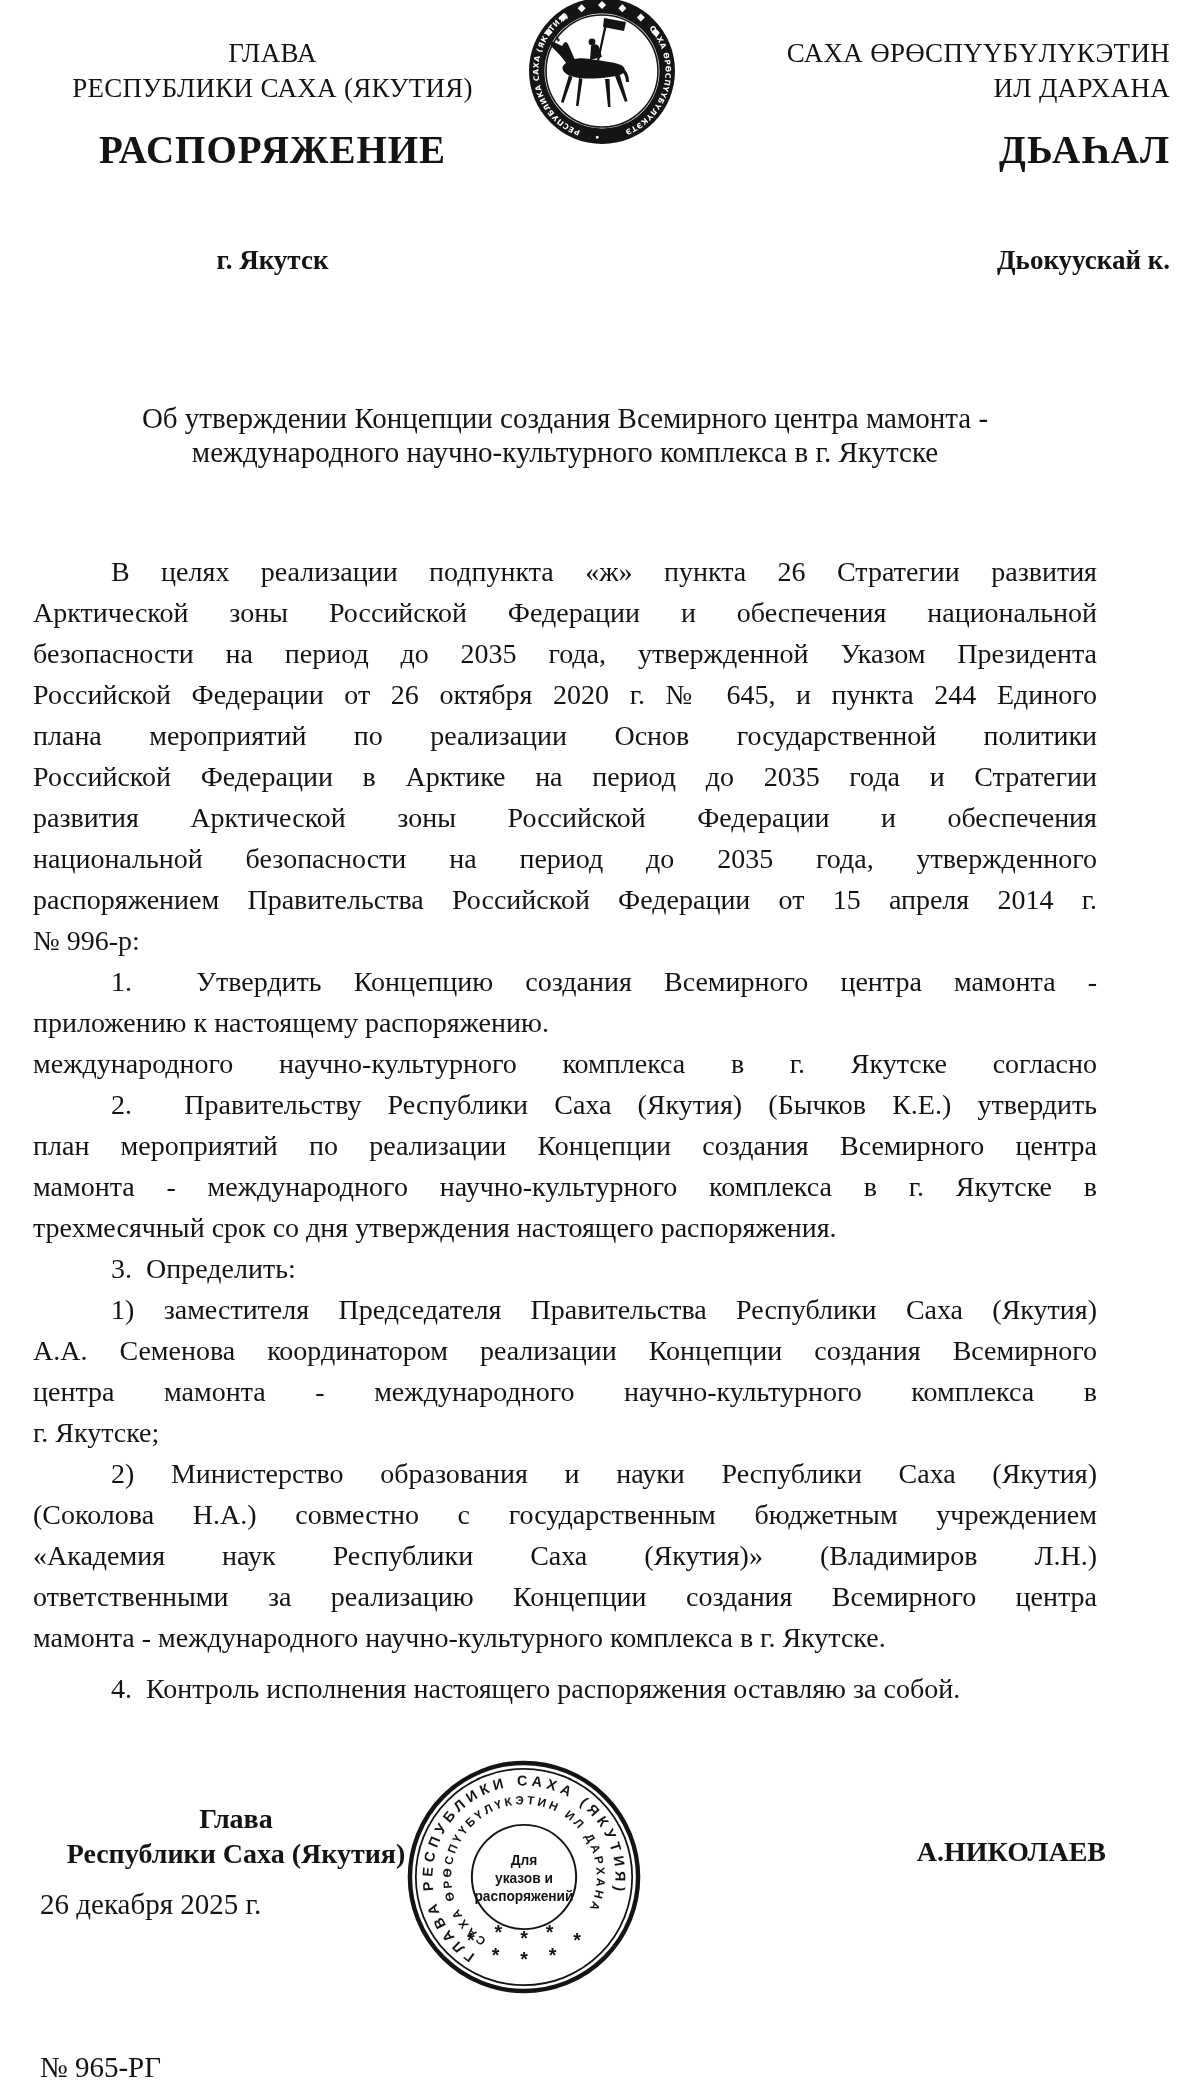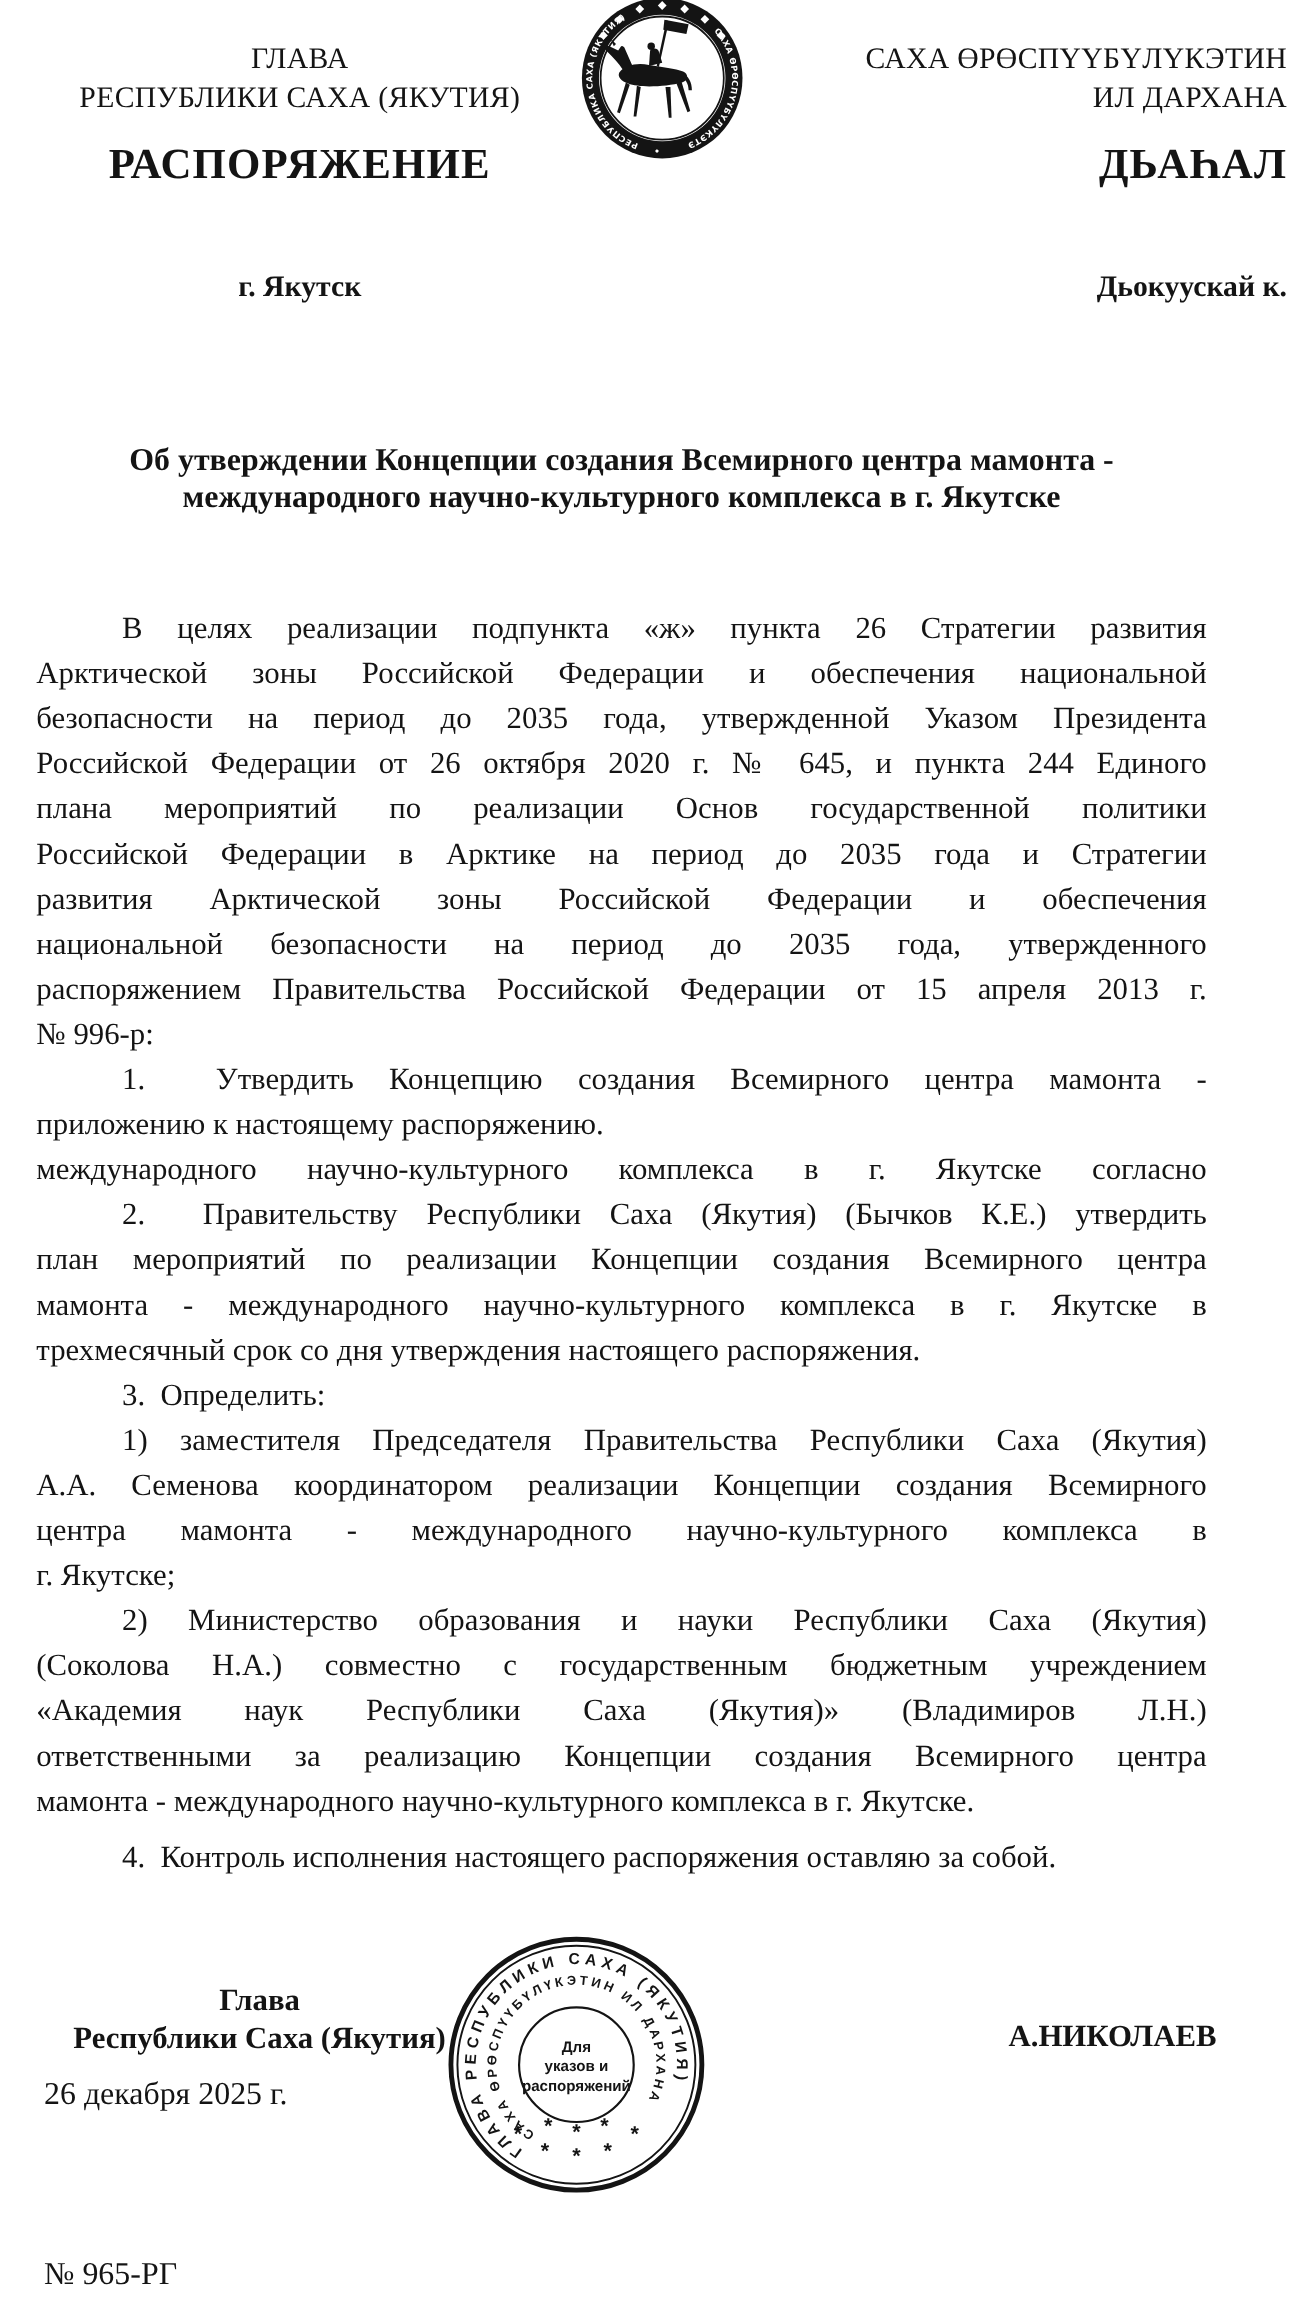--- a/index.html
+++ b/index.html
@@ -10,21 +10,21 @@
   }
   
   .header-left{position:absolute;top:36px;left:30px;width:485px;text-align:center;}
   .header-right{position:absolute;top:36px;left:690px;width:480px;text-align:right;}
   .org-name{font-size:27px;line-height:35px;letter-spacing:.3px;}
   .doc-type{font-size:39px;font-weight:bold;letter-spacing:1px;margin-top:21px;line-height:46px;}
   .place{font-size:27px;font-weight:bold;margin-top:72px;line-height:30px;}
   .emblem{position:absolute;left:527px;top:-4px;}
   
   .title{position:absolute;top:401px;left:33px;width:1064px;text-align:center;
-         font-weight:bold;font-size:29px;line-height:34px;}
+         font-weight:normal;font-size:29px;line-height:34px;}
   
   .body-text{position:absolute;top:551px;left:33px;width:1064px;font-size:28px;line-height:41px;}
   .bl{text-align:justify;text-align-last:justify;}
   .ll{text-align-last:left;}
   .fl{padding-left:78px;}
   .gap-top{margin-top:10px;}
   
   .sig-left{position:absolute;top:1801px;left:36px;width:400px;text-align:center;
             font-size:28px;font-weight:bold;line-height:35px;}
   .sig-name{position:absolute;top:1836px;right:77px;font-size:28px;font-weight:bold;}
@@ -107,21 +107,21 @@
   <div class="body-text">
     <div>
       <div class="bl fl">В целях реализации подпункта «ж» пункта 26 Стратегии развития</div>
       <div class="bl">Арктической зоны Российской Федерации и обеспечения национальной</div>
       <div class="bl">безопасности на период до 2035 года, утвержденной Указом Президента</div>
       <div class="bl">Российской Федерации от 26 октября 2020 г. № 645, и пункта 244 Единого</div>
       <div class="bl">плана мероприятий по реализации Основ государственной политики</div>
       <div class="bl">Российской Федерации в Арктике на период до 2035 года и Стратегии</div>
       <div class="bl">развития Арктической зоны Российской Федерации и обеспечения</div>
       <div class="bl">национальной безопасности на период до 2035 года, утвержденного</div>
-      <div class="bl">распоряжением Правительства Российской Федерации от 15 апреля 2013 г.</div>
+      <div class="bl">распоряжением Правительства Российской Федерации от 15 апреля 2014 г.</div>
       <div class="bl ll">№ 996-р:</div>
     </div>
     <div>
       <div class="bl fl">1.&nbsp;&nbsp;Утвердить Концепцию создания Всемирного центра мамонта -</div>
       <div class="bl ll">приложению к настоящему распоряжению.</div>
       <div class="bl">международного научно-культурного комплекса в г. Якутске согласно</div>
     </div>
     <div>
       <div class="bl fl">2.&nbsp;&nbsp;Правительству Республики Саха (Якутия) (Бычков К.Е.) утвердить</div>
       <div class="bl">план мероприятий по реализации Концепции создания Всемирного центра</div>

